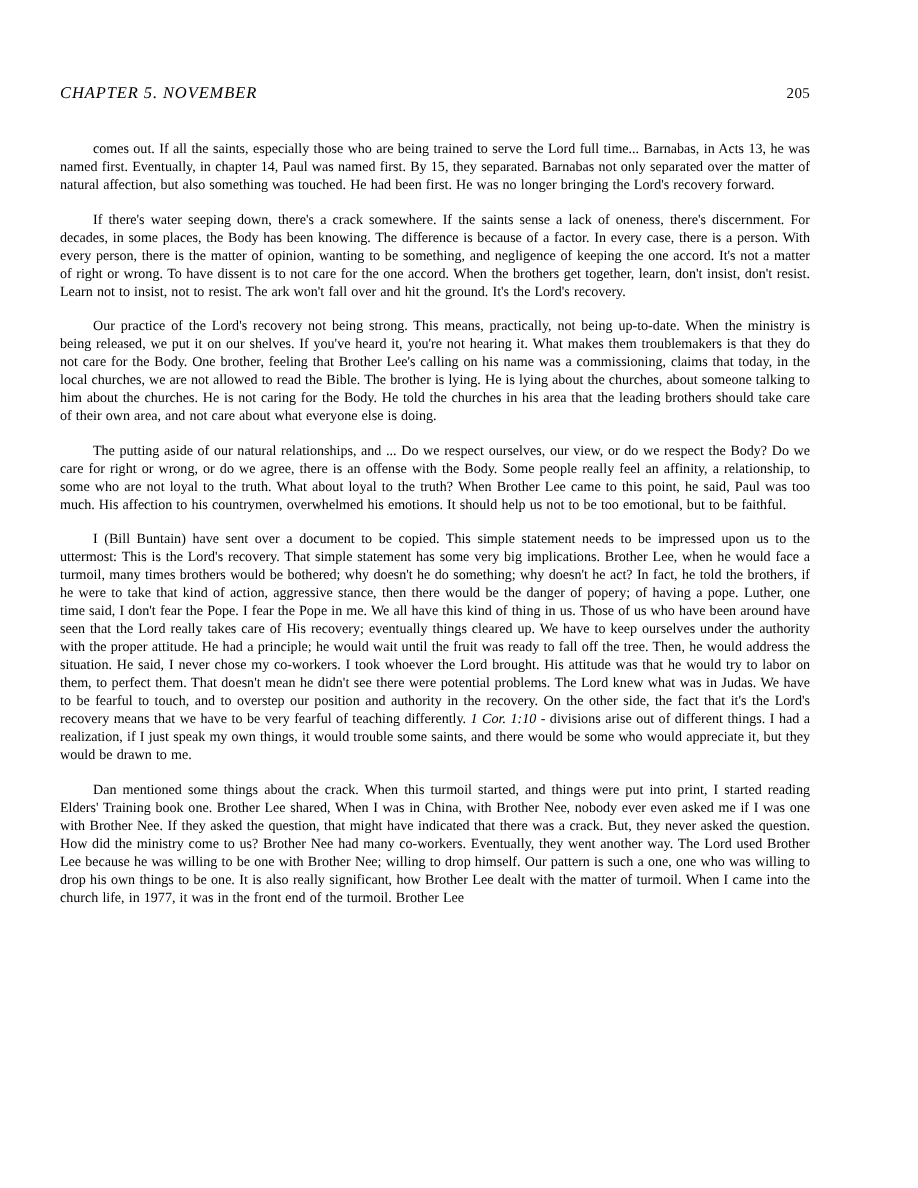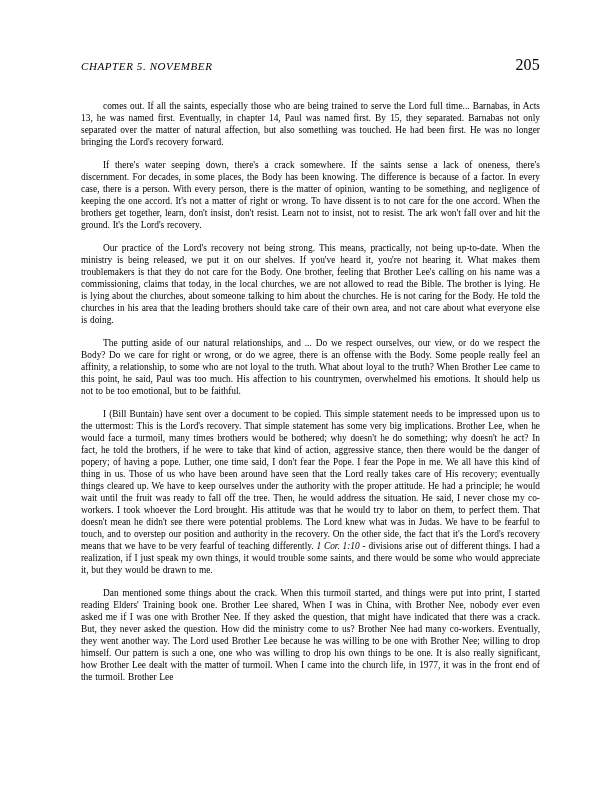--- a/index.html
+++ b/index.html
@@ -12,39 +12,39 @@
     height: 792px;
     font-family: "Liberation Serif", serif;
     color: #000000;
     position: relative;
     overflow: hidden;
   }
   .page {
     width: 612px;
     height: 747px;
     box-sizing: border-box;
-    padding: 56px 72px 48px 81px;
+    padding: 56px 72px 48px 40px;
     position: relative;
   }
   .header {
     display: flex;
     align-items: baseline;
     justify-content: space-between;
     font-size: 10.5px;
     margin-bottom: 26px;
     letter-spacing: 0.2px;
   }
   .header-title {
     font-style: italic;
     font-variant: small-caps;
     font-size: 11px;
     letter-spacing: 0.6px;
   }
   .header-page {
-    font-size: 16px;
+    font-size: 10px;
   }
   .body-text p {
     margin: 0 0 11px 0;
     font-size: 9.4px;
     line-height: 12px;
     text-align: justify;
     text-indent: 22px;
     word-spacing: 0.4px;
   }
   .body-text p:last-child {

